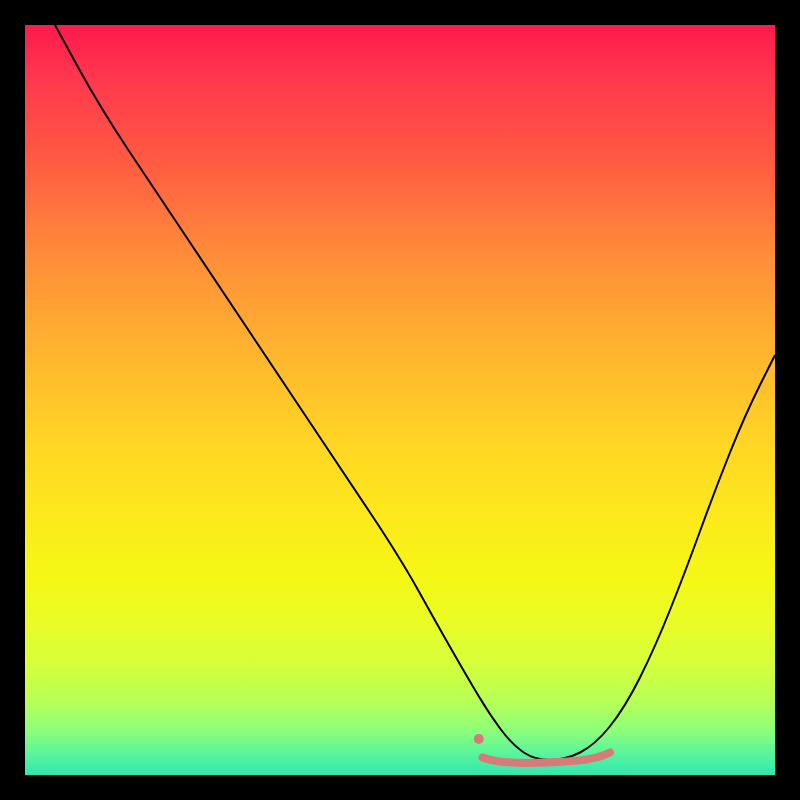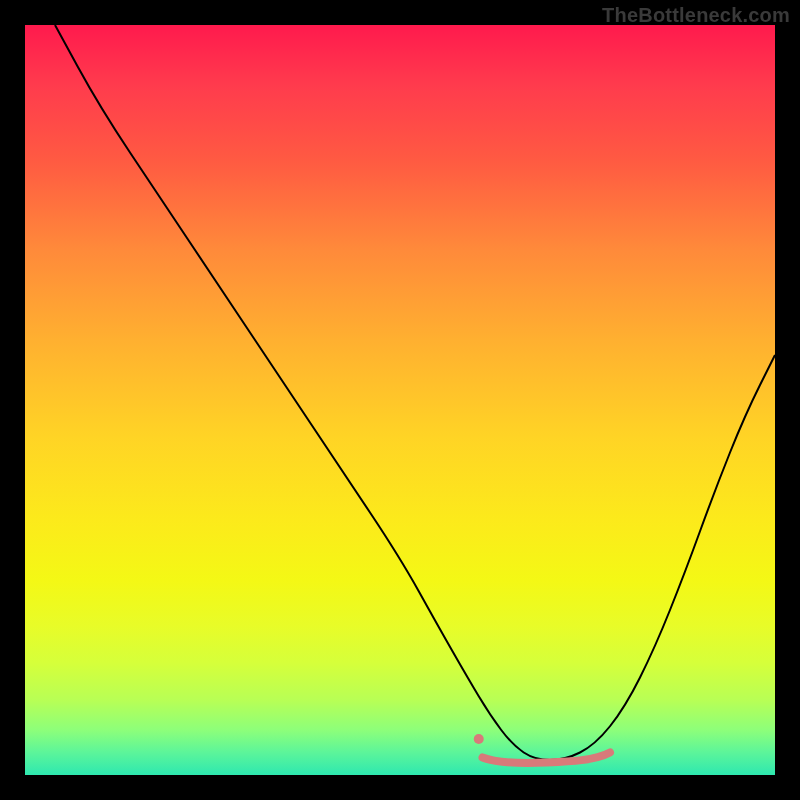--- a/index.html
+++ b/index.html
@@ -70,15 +70,14 @@
 <div class="chart-wrap">
 
   <div class="plot-area">
     <svg viewBox="0 0 750 750" preserveAspectRatio="none">
       <path id="curvePath" class="curve" d="M 30 0 Q 30 0 52.5 41.25 Q 75 82.5 105 127.5 Q 135 172.5 165 217.5 Q 195 262.5 225 307.5 Q 255.00000000000003 352.5 285 397.5 Q 315 442.5 345 487.5 Q 375 532.5 393.75 566.25 Q 412.50000000000006 600 427.5 626.25 Q 442.5 652.5 453.75 671.25 Q 465 690 476.25 705 Q 487.5 720 498.75 727.5 Q 510.00000000000006 735 525 735 Q 540 735 555 727.5 Q 570 720 585 701.25 Q 600 682.5 615 652.5 Q 630 622.5 645 585 Q 660 547.5 675 506.25 Q 690 465 705 427.5 Q 720 390 735 360 T 750 329.99999999999994"></path>
       <path id="markerLine" class="marker-line" d="M 457.5 732.5 C 472.5 738.5, 497.5 738.5, 521.25 737.5 S 570 735.5, 585 727.5"></path>
       <circle id="markerDot" class="marker-dot" r="5" cx="453.75" cy="714"></circle>
     </svg>
   </div>
 
-  <div class="watermark">TheBottleneck.com</div>
 
 </div>
 
 </body></html>

